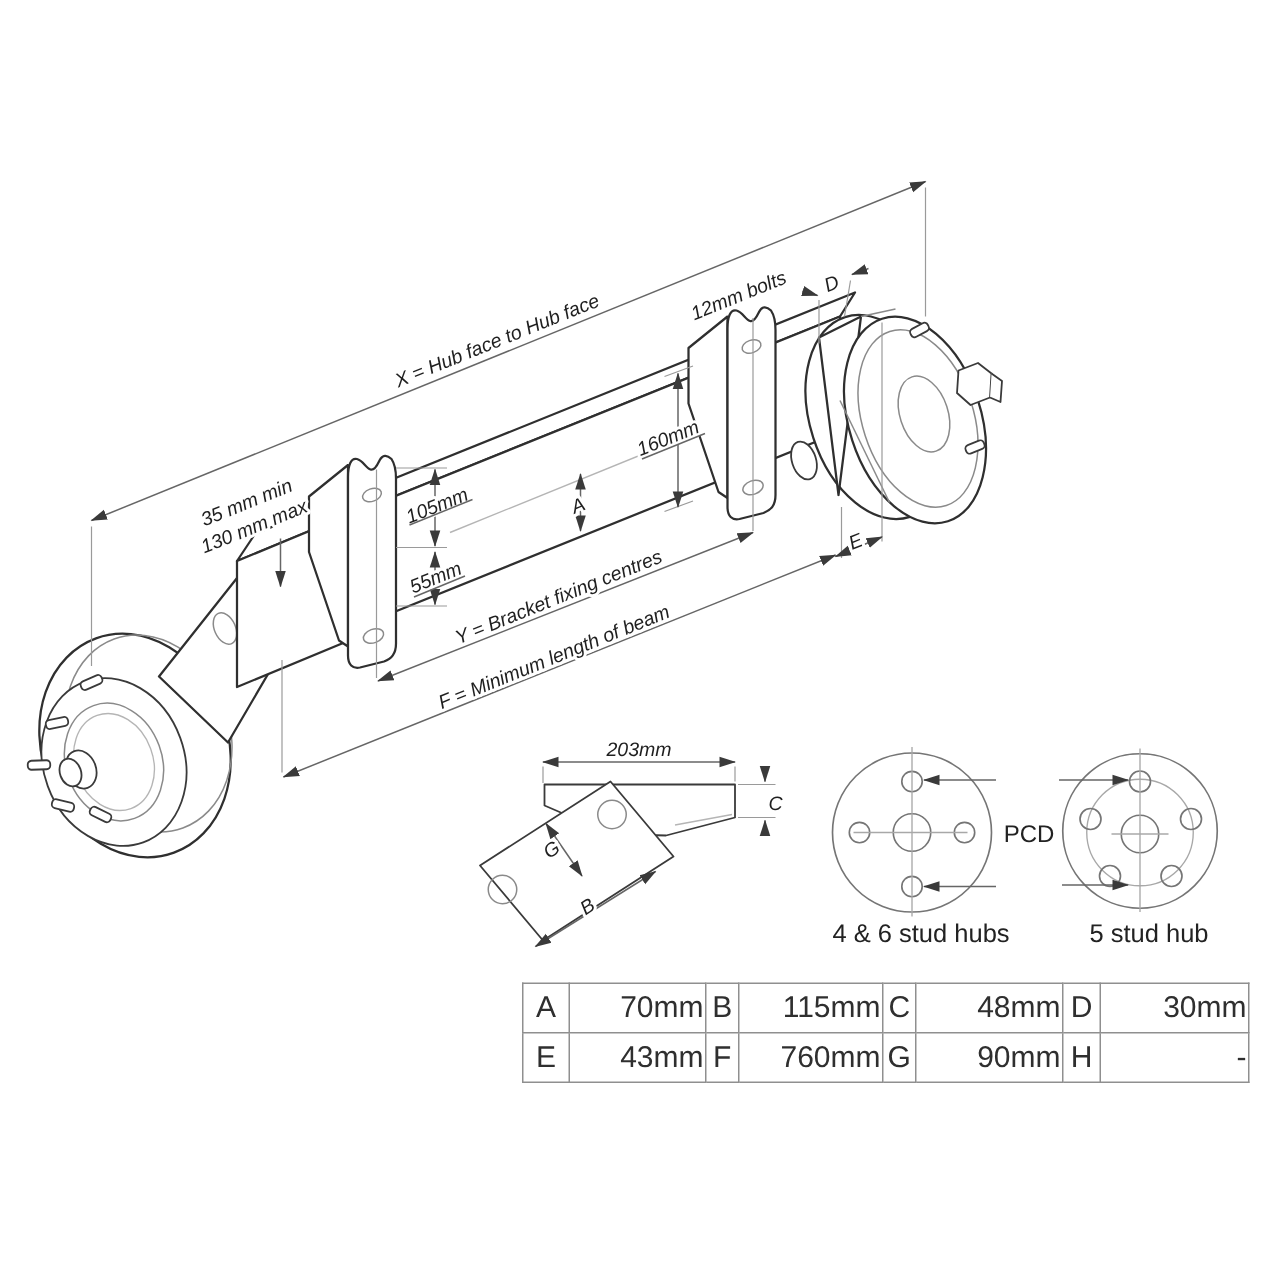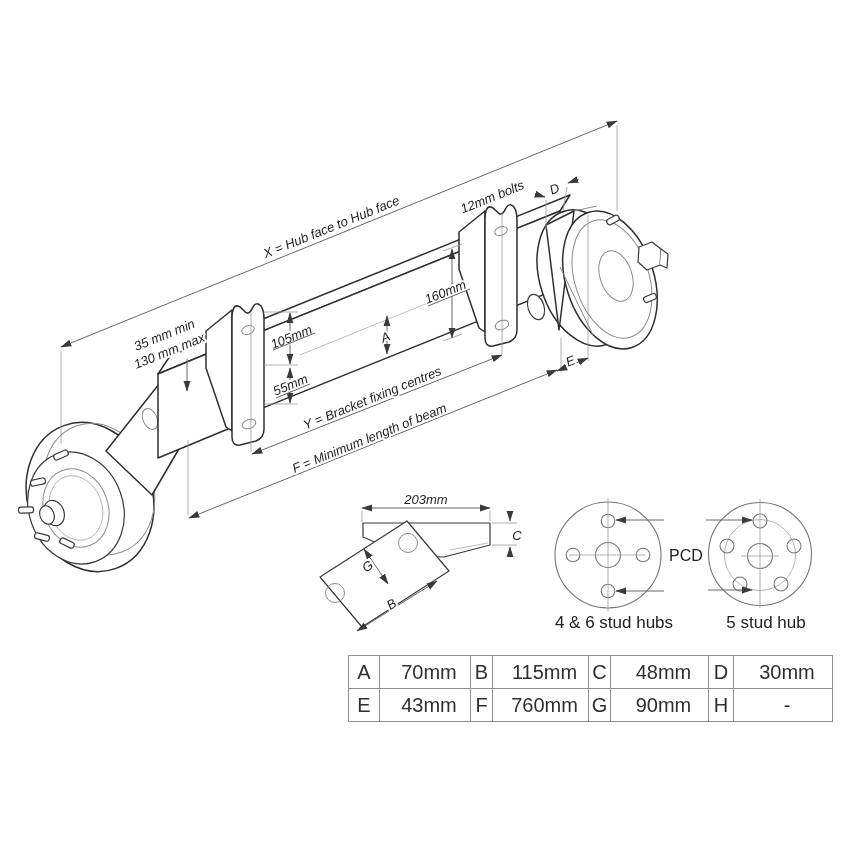--- a/index.html
+++ b/index.html
@@ -17,21 +17,21 @@
   .circl{fill:none;stroke:#a8a8a8;stroke-width:0.9;}
   .lbl{font:italic 13px "Liberation Sans",sans-serif;fill:#1f1f1f;text-anchor:middle;
        paint-order:stroke fill;stroke:#fff;stroke-width:4px;stroke-linejoin:round;}
   .cap{font:17px "Liberation Sans",sans-serif;fill:#222;text-anchor:middle;}
   .pcd{font:16px "Liberation Sans",sans-serif;fill:#222;text-anchor:middle;}
   
   #dim-table{position:absolute;left:348px;top:655px;border-collapse:collapse;table-layout:fixed;}
   #dim-table td{border:1px solid #8f8f8f;height:30px;font-size:20px;color:#2f2f2f;
                 white-space:nowrap;overflow:hidden;}
   #dim-table td.k{text-align:center;}
-  #dim-table td.v{text-align:center;padding-left:9px;}
+  #dim-table td.v{text-align:right;padding-left:9px;}
 </style>
 </head>
 <body>
 
 <div id="stage">
 <svg width="850" height="850" viewBox="0 0 850 850">
   <defs>
     <marker id="arr" viewBox="0 0 10 8" refX="9.4" refY="4" markerWidth="11" markerHeight="9" orient="auto-start-reverse" markerUnits="userSpaceOnUse">
       <path d="M0,0.8 L10,4 L0,7.2 Z" fill="#3a3a3a"></path>
     </marker>

